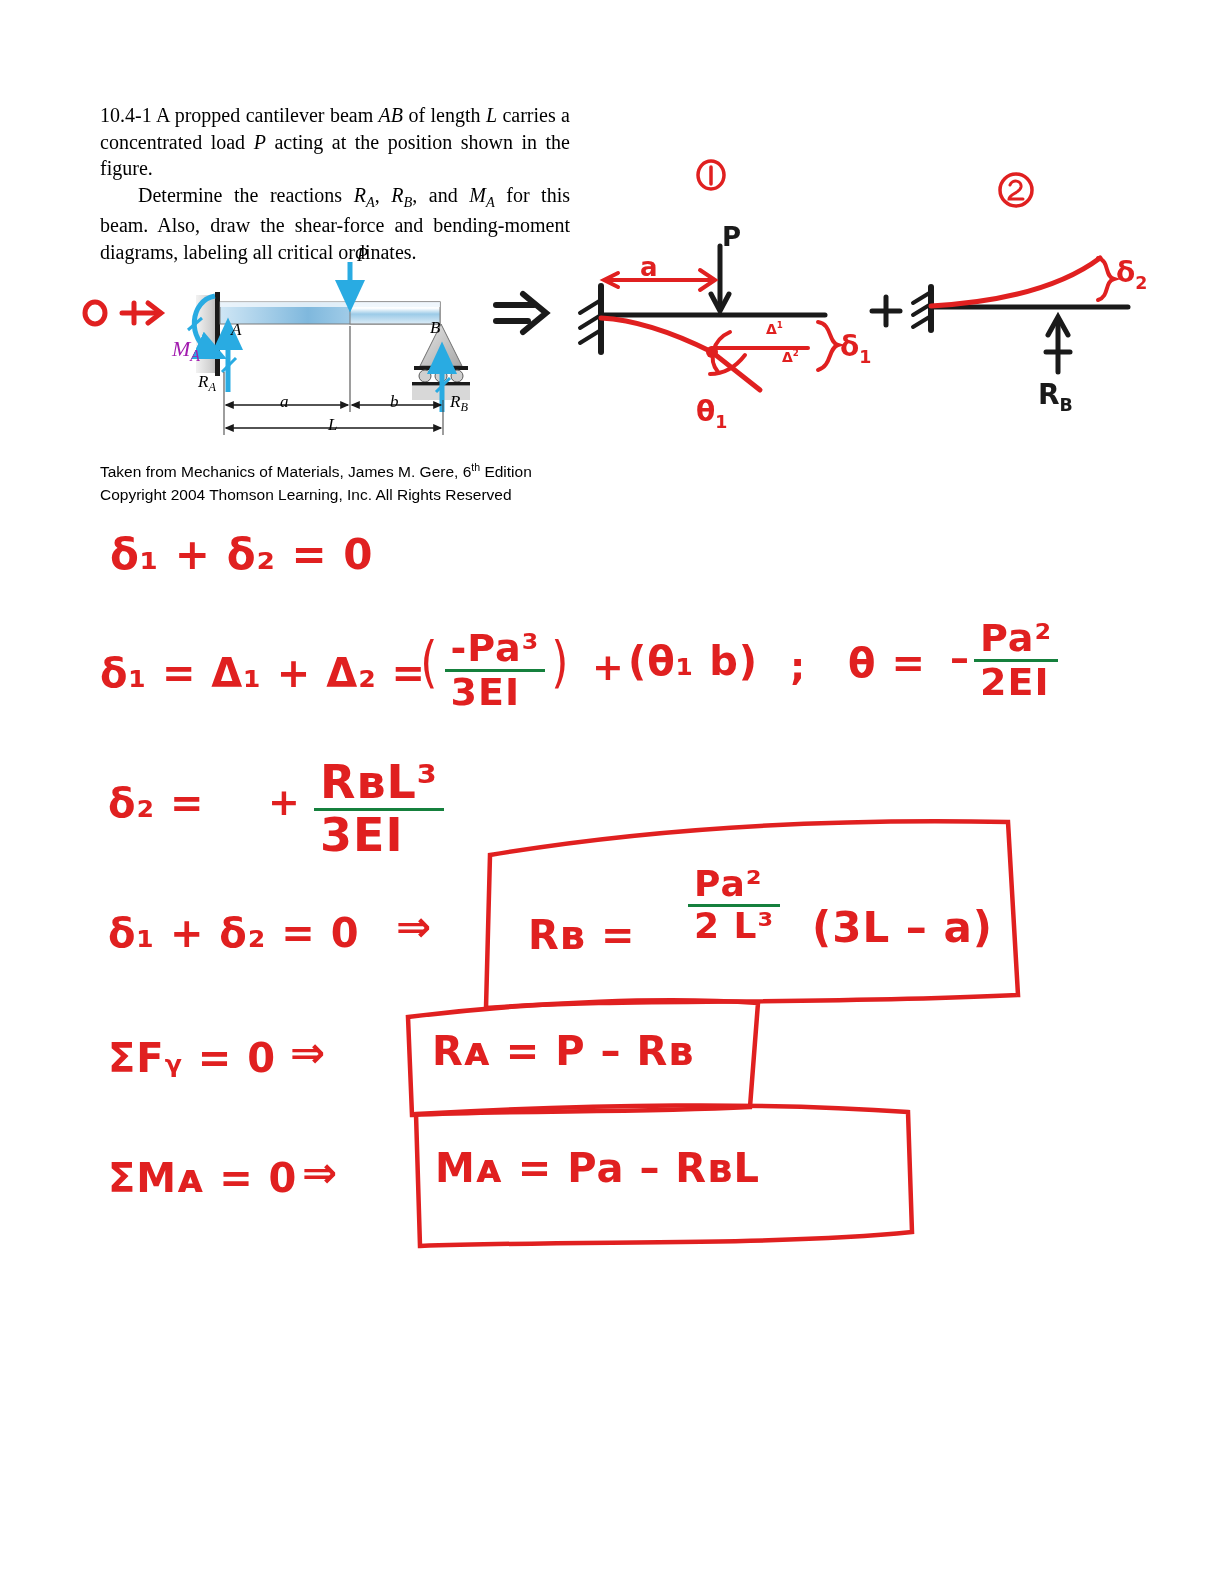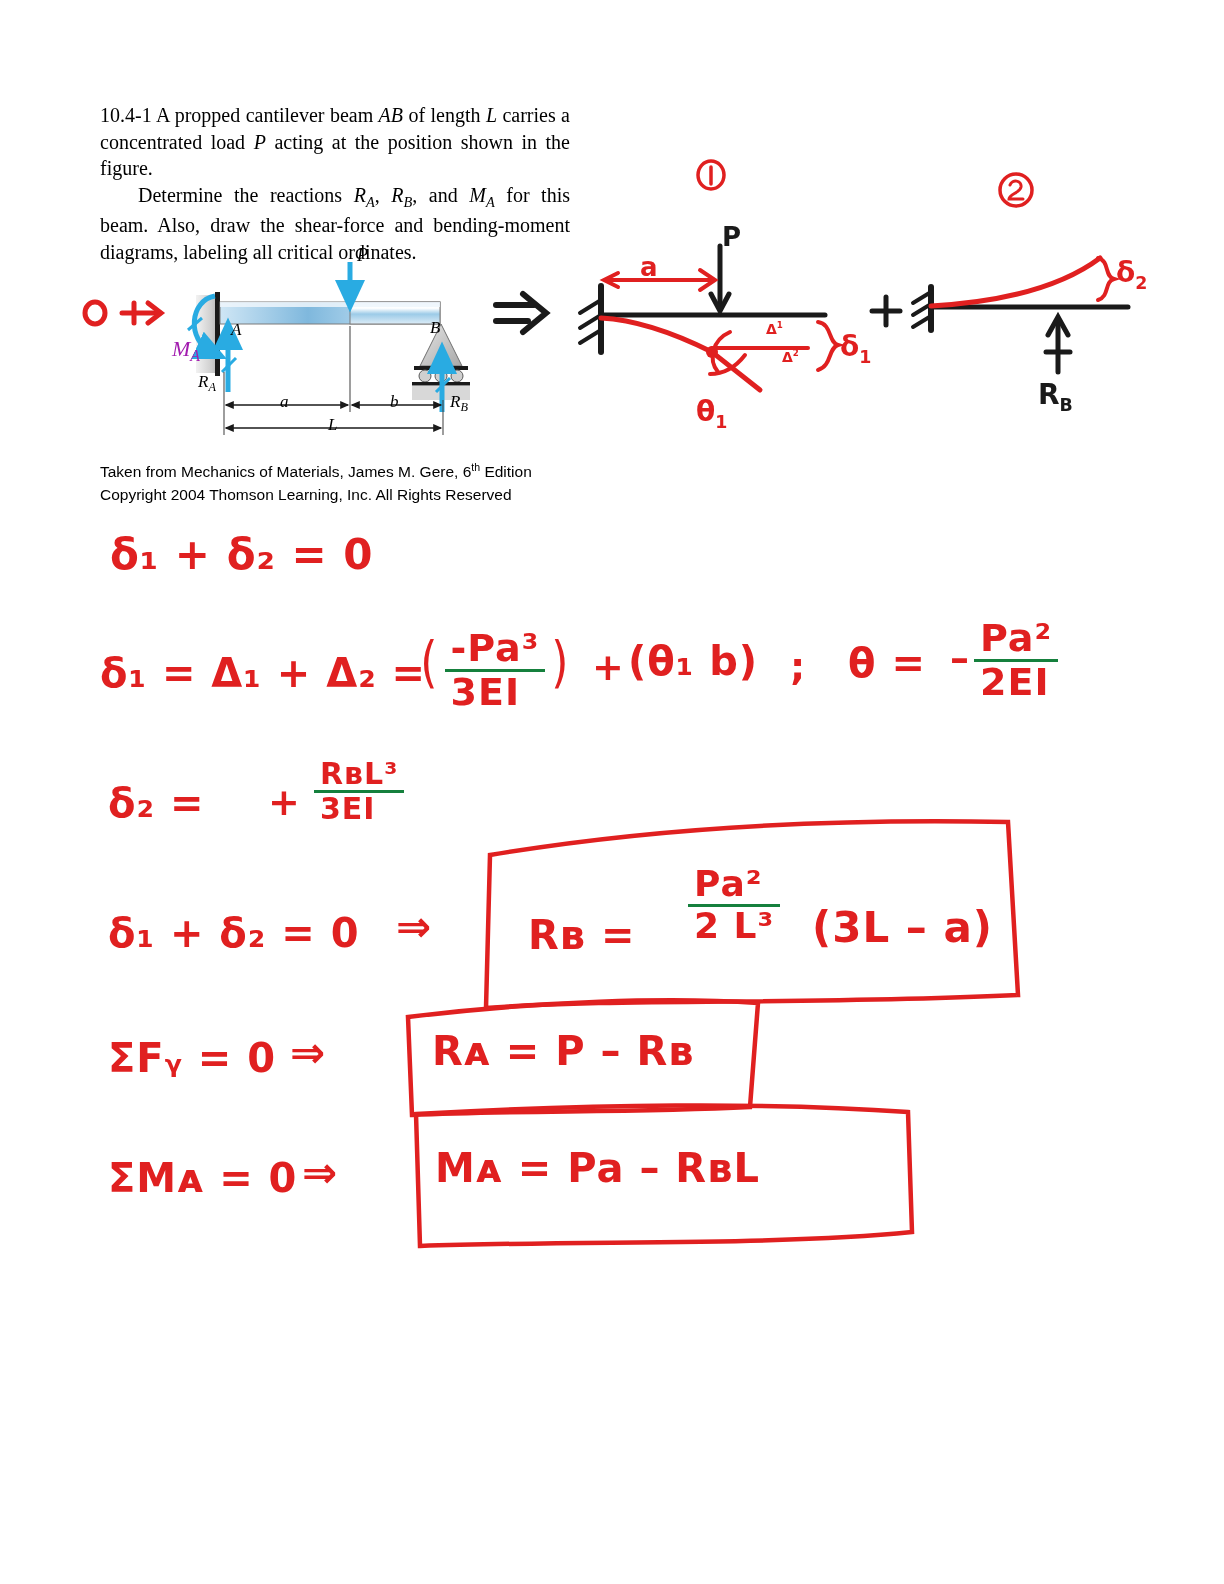--- a/index.html
+++ b/index.html
@@ -287,21 +287,21 @@
   <div class="eq" style="left:592px;top:145px;font-size:38px;">+</div>
   <div class="eq" style="left:628px;top:138px;font-size:40px;">(θ₁ b)</div>
   <div class="eq" style="left:790px;top:145px;font-size:38px;">;</div>
   <div class="eq" style="left:848px;top:140px;font-size:40px;">θ =</div>
   <div class="eq" style="left:950px;top:118px;font-size:38px;">
     <span>–</span><span class="frac"><span class="num">Pa²</span><span class="den">2EI</span></span>
   </div>
 
   <div class="eq" style="left:108px;top:280px;font-size:40px;">δ₂ =</div>
   <div class="eq" style="left:268px;top:280px;font-size:38px;">+</div>
-  <div class="eq" style="left:310px;top:258px;font-size:30px;">
+  <div class="eq" style="left:310px;top:258px;font-size:46px;">
     <span class="frac"><span class="num">RʙL³</span><span class="den">3EI</span></span>
   </div>
 
   <div class="eq" style="left:108px;top:410px;font-size:40px;">δ₁ + δ₂ = 0</div>
   <div class="eq" style="left:396px;top:402px;font-size:42px;">⇒</div>
 
   <svg style="position:absolute;left:390px;top:300px;" width="650" height="220">
     <path d="M 100 55 C 250 30, 420 18, 618 22 L 628 195 C 420 205, 230 198, 96 208 L 100 55 Z" fill="none" stroke="#e02020" stroke-width="4.5" stroke-linecap="round"></path>
   </svg>
   <div class="eq" style="left:528px;top:412px;font-size:40px;">Rʙ =</div>

